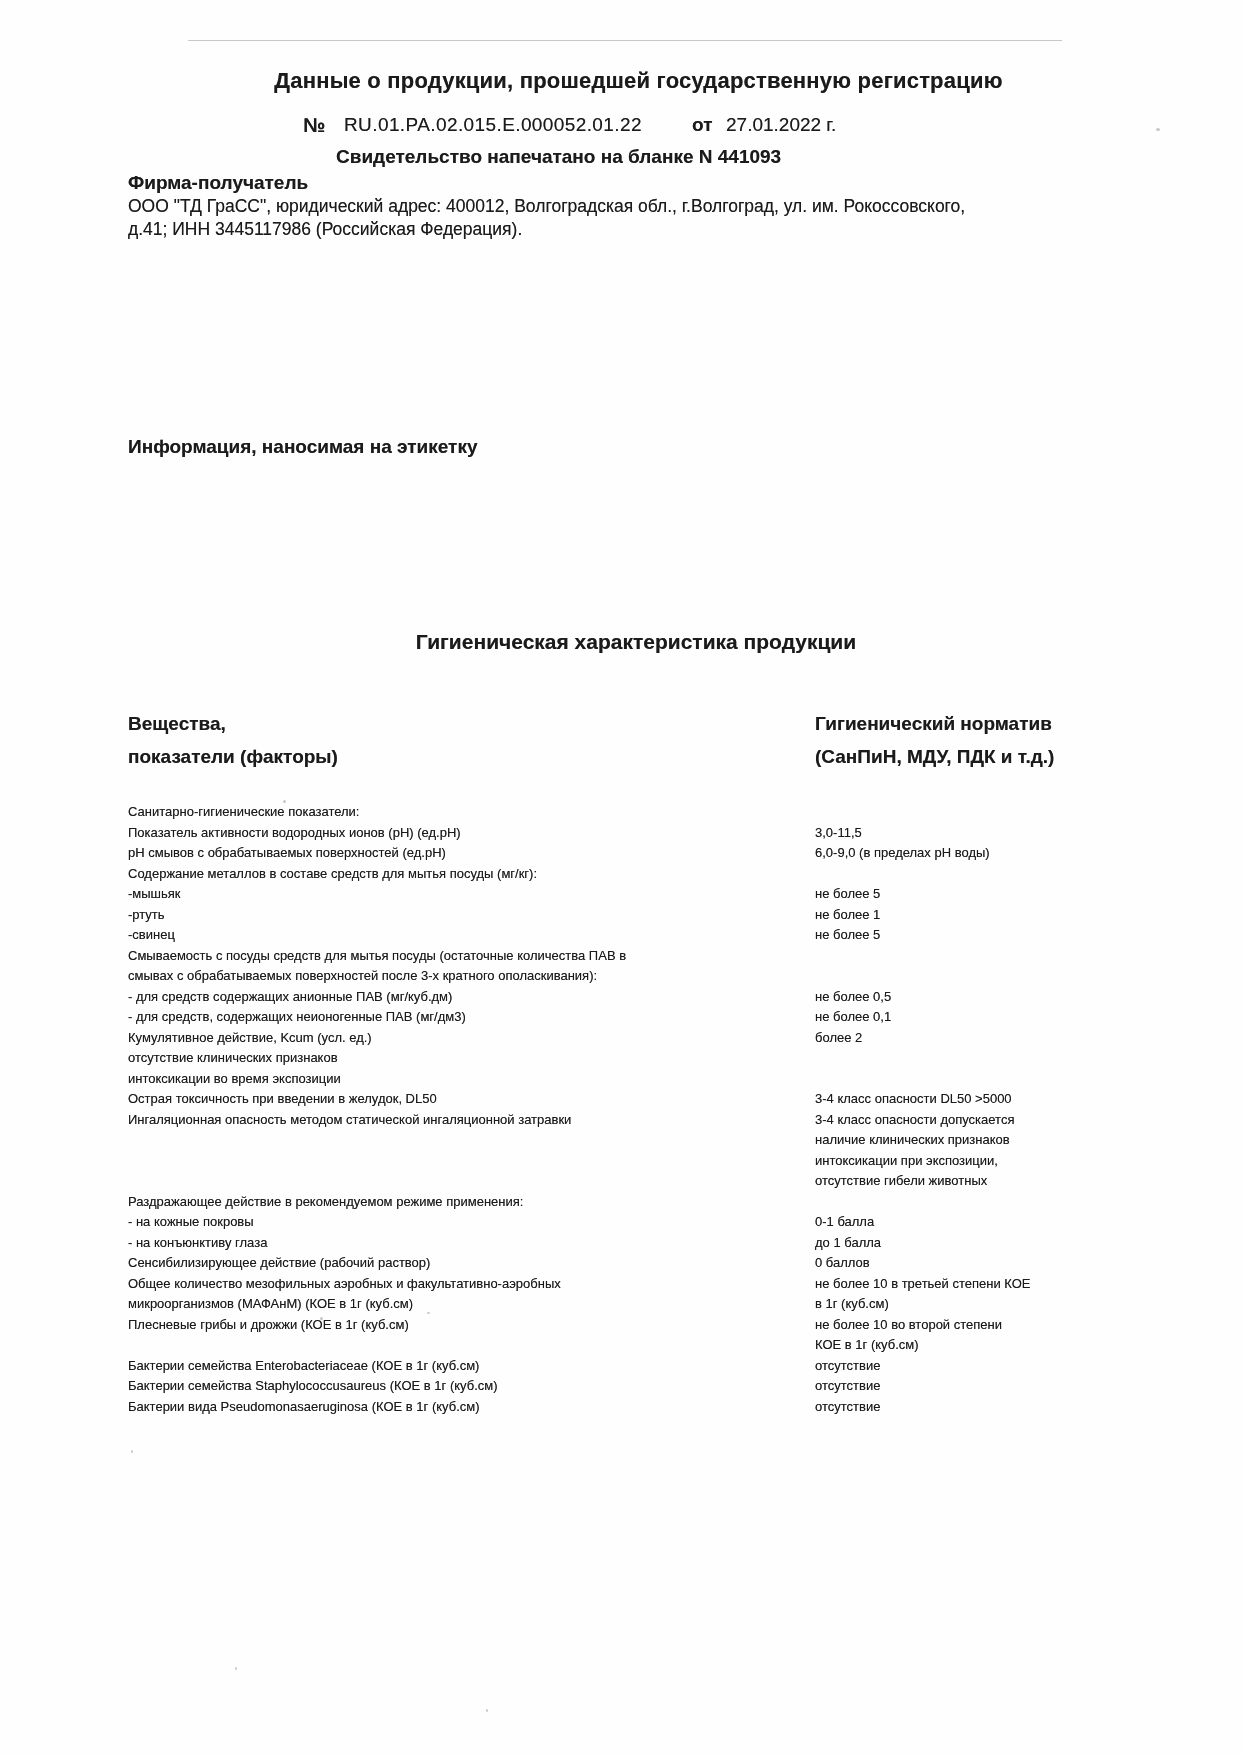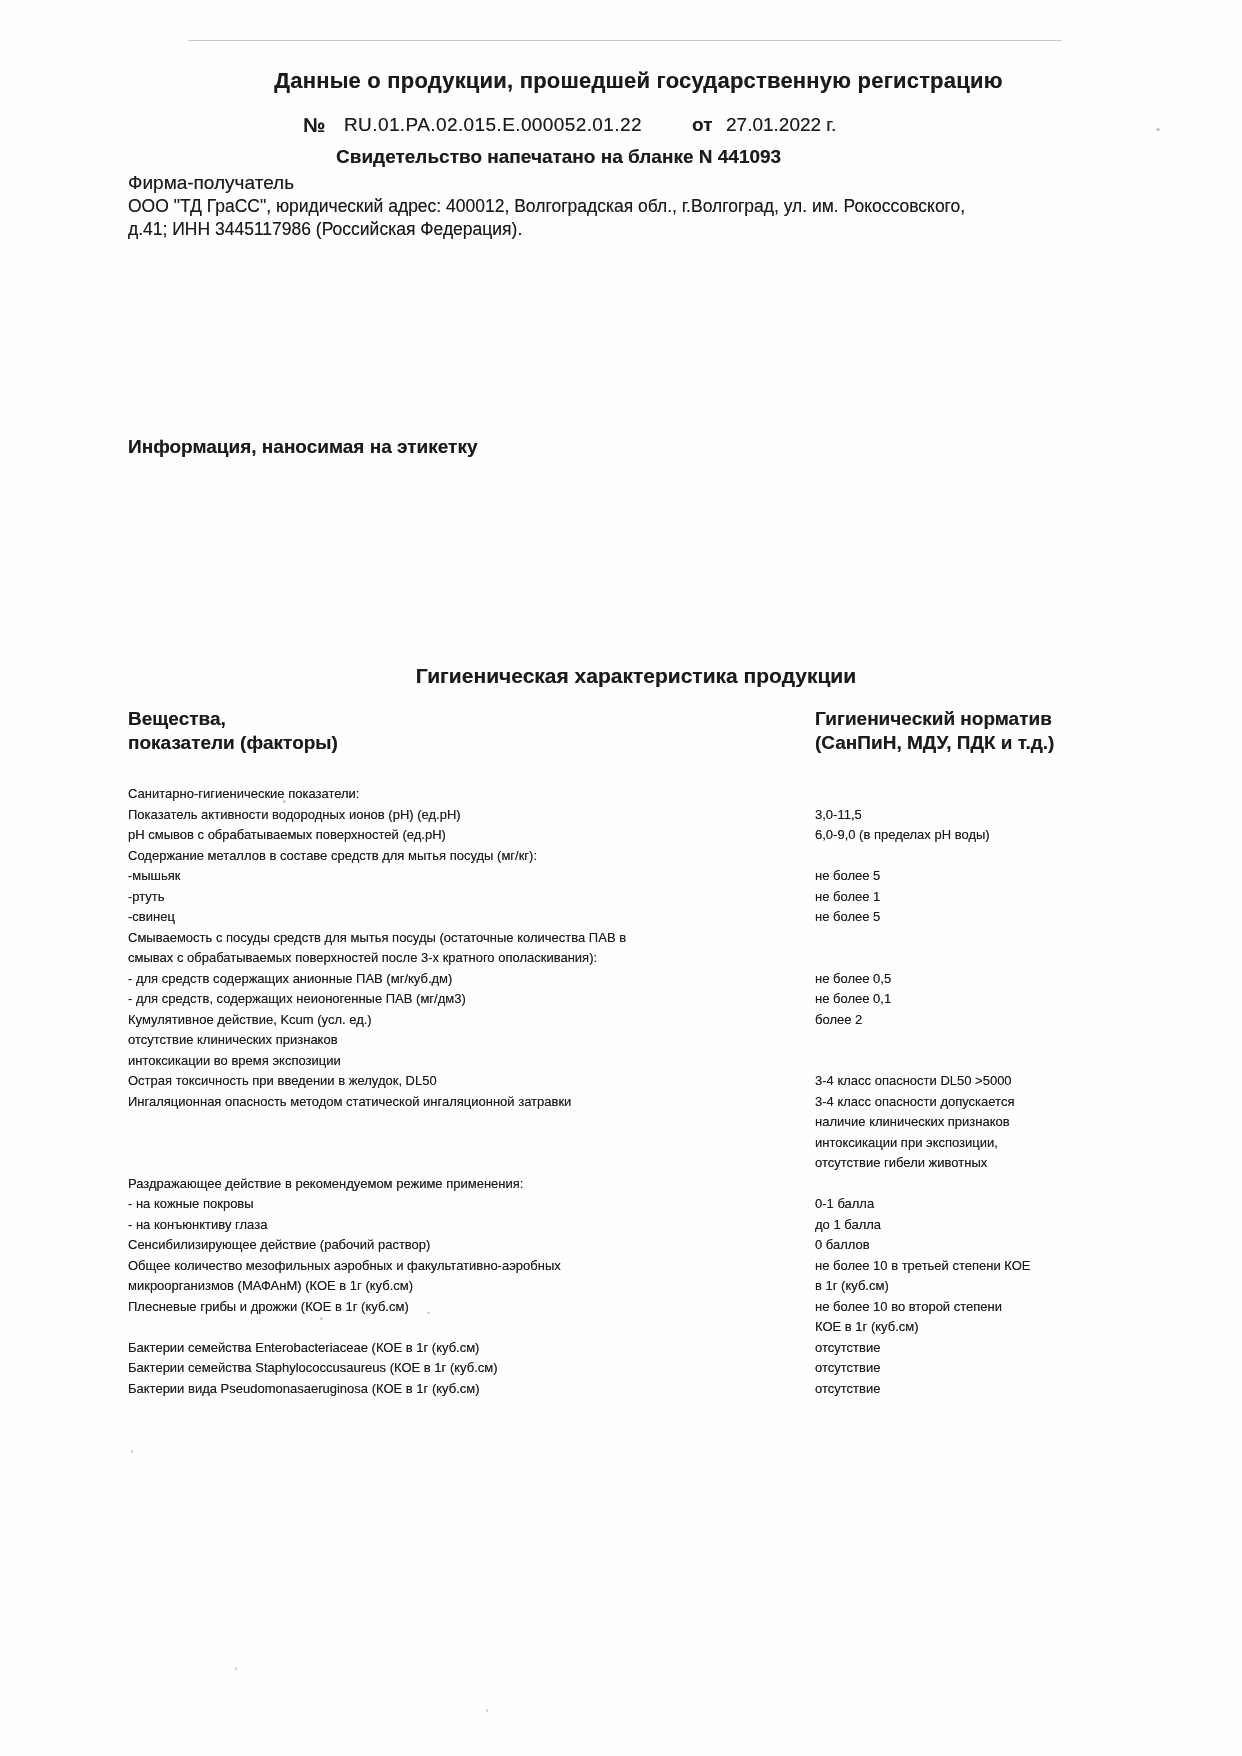--- a/index.html
+++ b/index.html
@@ -27,46 +27,46 @@
   .reg-date-label { position: absolute; left: 692px; font-weight: 700; }
   .reg-date-value { position: absolute; left: 726px; }
 
   .blank-note {
     position: absolute; top: 146px; left: 336px;
     font-size: 19px; font-weight: 700;
   }
 
   .firm-heading {
     position: absolute; top: 172px; left: 128px;
-    font-size: 19px; font-weight: 400;
+    font-size: 19px; font-weight: 700;
   }
   .firm-text {
     position: absolute; top: 195px; left: 128px; width: 990px;
     font-size: 17.5px; line-height: 22.5px; white-space: pre-line;
   }
 
   .label-heading {
     position: absolute; top: 436px; left: 128px;
     font-size: 19px; font-weight: 700;
   }
   .label-text {
     position: absolute; top: 463px; left: 128px; width: 960px;
     font-size: 17.5px; line-height: 22.5px; white-space: pre-line;
   }
 
   .hyg-title {
-    position: absolute; top: 664px; left: 0; right: 0;
+    position: absolute; top: 630px; left: 0; right: 0;
     text-align: center; padding-left: 30px;
     font-size: 21px; font-weight: 700;
   }
 
   .hyg-table { position: absolute; top: 707px; left: 128px; width: 1010px; }
   .hyg-head { display: flex; }
   .hyg-head .th {
-    font-size: 19px; font-weight: 700; line-height: 24px; white-space: pre-line;
+    font-size: 19px; font-weight: 700; line-height: 33px; white-space: pre-line;
   }
   .th-param { flex: 0 0 687px; }
   .th-norm  { flex: 1; }
 
   .hyg-body { margin-top: 29px; }
   .hyg-row { display: flex; align-items: flex-start; }
   .hyg-row .td {
     font-size: 13px; line-height: 20.5px; white-space: pre-line;
   }
   .td-param { flex: 0 0 687px; padding-right: 30px; }

